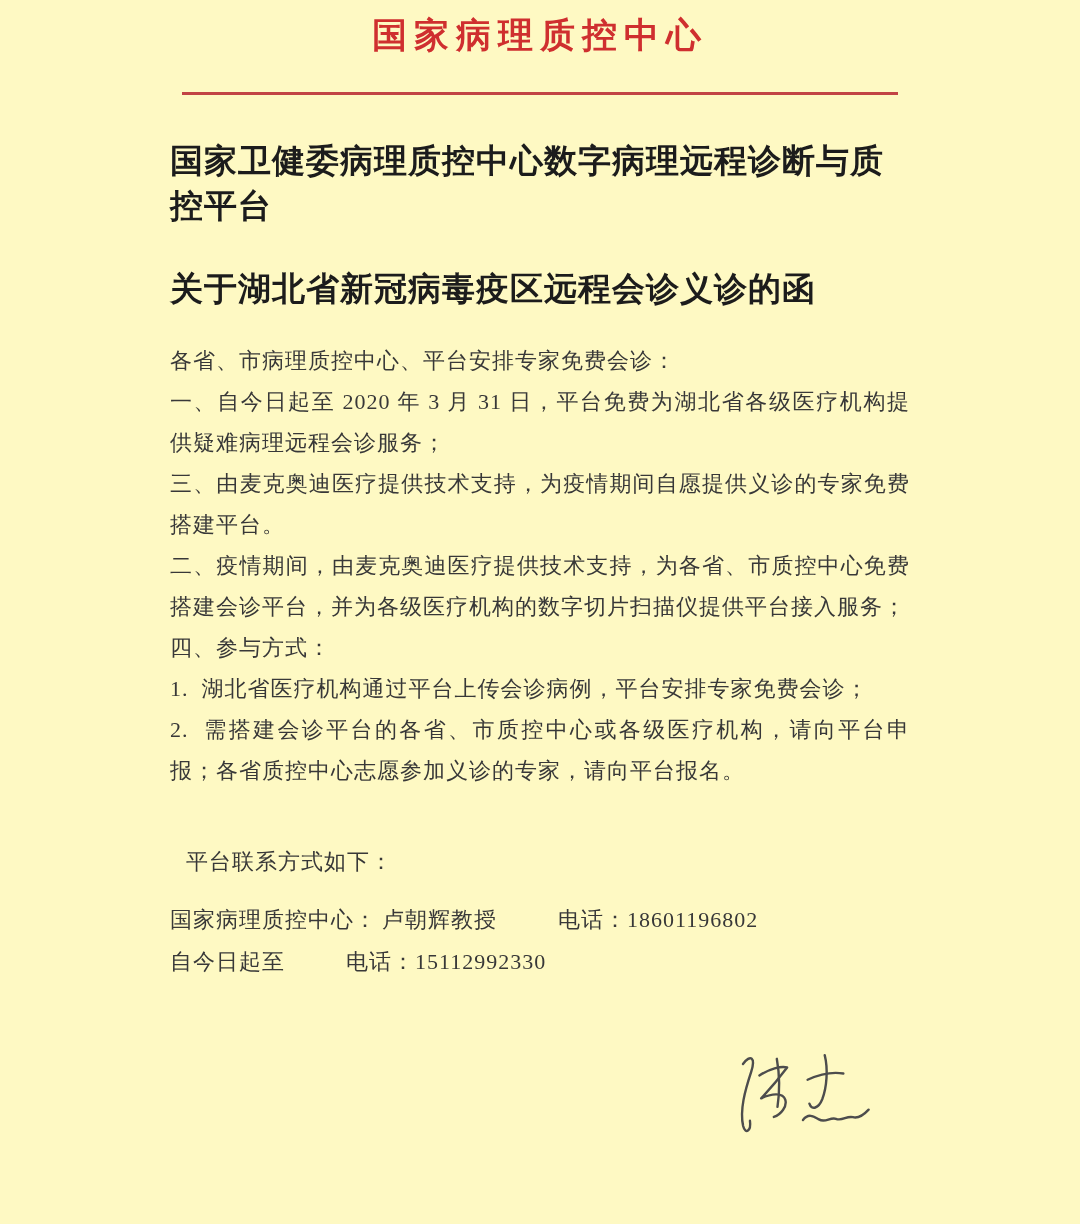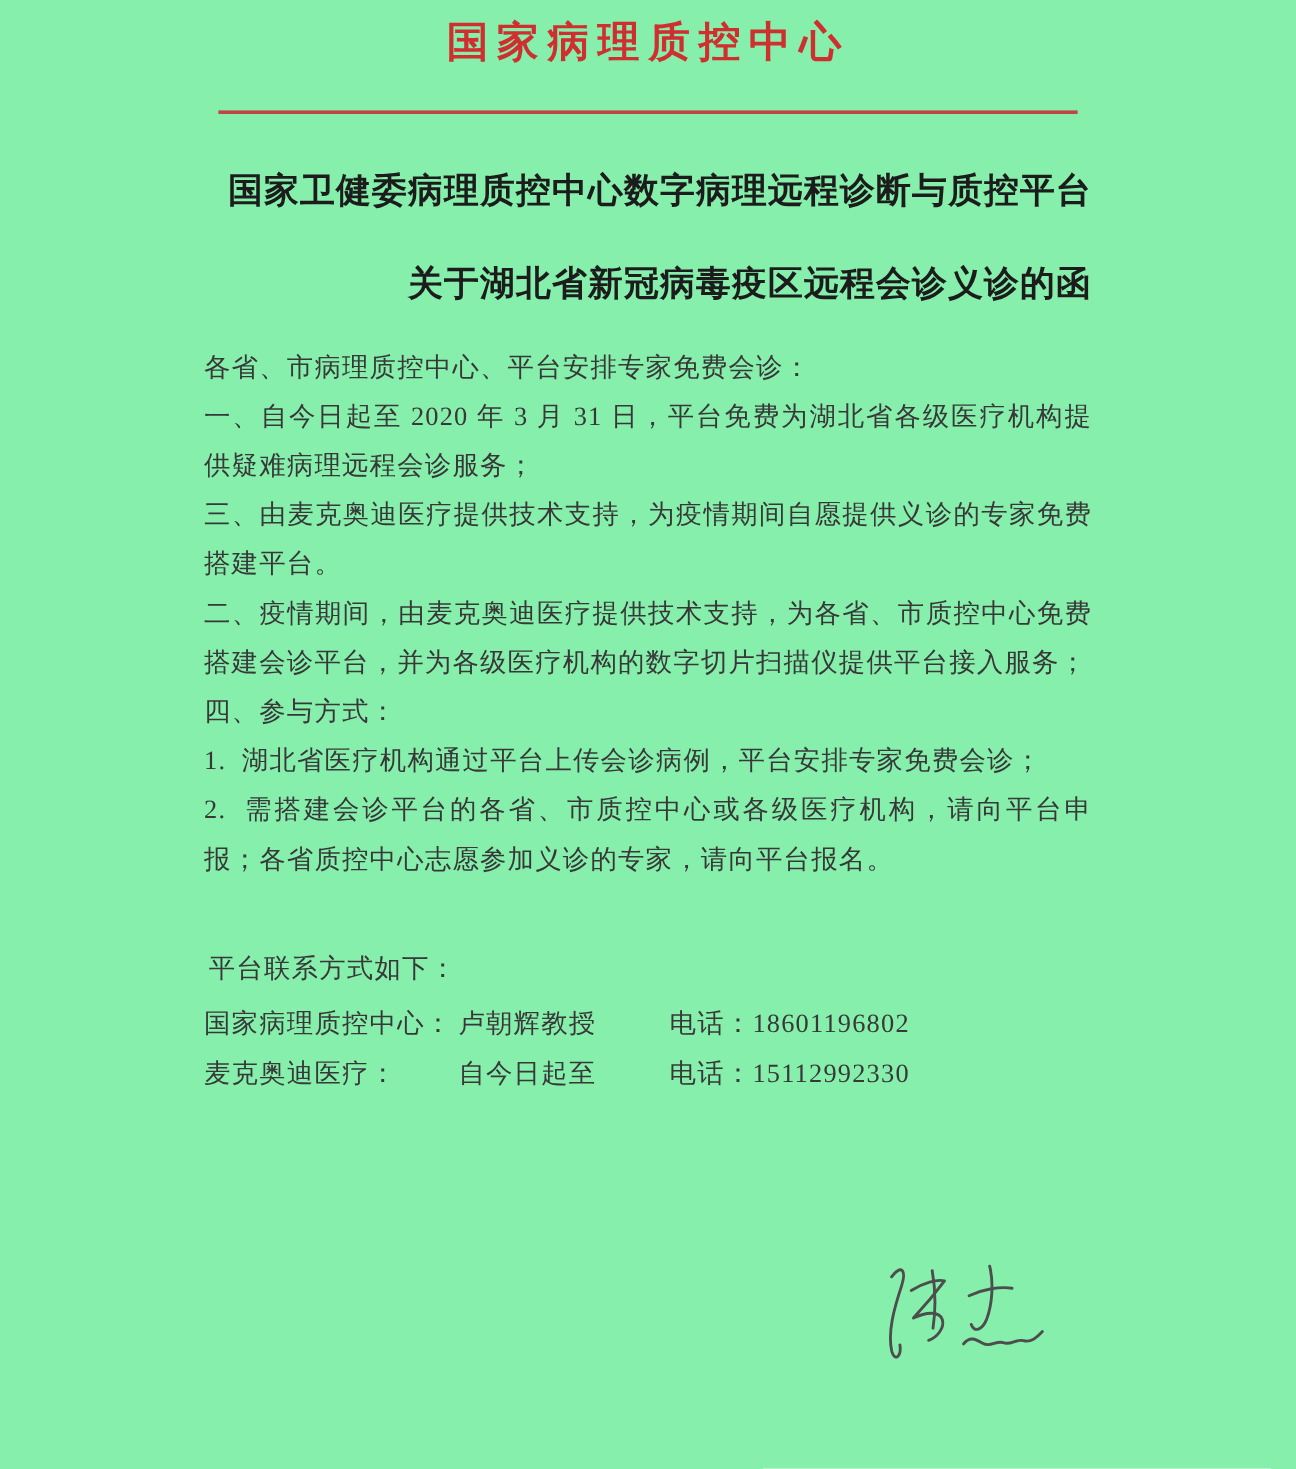--- a/index.html
+++ b/index.html
@@ -5,21 +5,21 @@
   html, body {
     margin: 0;
     padding: 0;
     background: #ffffff;
   }
   .page {
     position: relative;
     width: 1080px;
     height: 1224px;
     margin: 0 auto;
-    background: #86efac;
+    background: #fef9c3;
     overflow: hidden;
     font-family: "Liberation Serif", "DejaVu Serif", serif;
     color: #383838;
   }
   .content {
     padding: 0 170px;
   }
   .org-title {
     margin: 0;
     padding-top: 12px;
@@ -30,24 +30,24 @@
     letter-spacing: 7px;
     color: #cf2f2f;
   }
   .rule {
     height: 3px;
     background: #c24444;
     margin: 33px 12px 0 12px;
   }
   .doc-title {
     margin: 44px 0 0 0;
-    text-align: right;
+    text-align: left;
     font-family: Liberation Sans, sans-serif;
     font-weight: bold;
-    font-size: 29px;
+    font-size: 33px;
     letter-spacing: 1px;
     color: #1c1c1c;
   }
   .doc-title.second {
     margin-top: 38px;
   }
   .body-text {
     margin-top: 28px;
     font-size: 22px;
     line-height: 41px;
@@ -111,29 +111,28 @@
       <p>各省、市病理质控中心、平台安排专家免费会诊：</p>
       <p>一、自今日起至 2020 年 3 月 31 日，平台免费为湖北省各级医疗机构提供疑难病理远程会诊服务；</p>
       <p>三、由麦克奥迪医疗提供技术支持，为疫情期间自愿提供义诊的专家免费搭建平台。</p>
       <p>二、疫情期间，由麦克奥迪医疗提供技术支持，为各省、市质控中心免费搭建会诊平台，并为各级医疗机构的数字切片扫描仪提供平台接入服务；</p>
       <p>四、参与方式：</p>
       <p>1.&nbsp; 湖北省医疗机构通过平台上传会诊病例，平台安排专家免费会诊；</p>
       <p>2.&nbsp; 需搭建会诊平台的各省、市质控中心或各级医疗机构，请向平台申报；各省质控中心志愿参加义诊的专家，请向平台报名。</p>
     </div>
 
     <div class="contact">
-      <p style="margin:4px">平台联系方式如下：</p>
+      <p style="margin:16px">平台联系方式如下：</p>
       <div class="contact-row">
         <span class="org">国家病理质控中心：</span>
           <span class="person">卢朝辉教授</span>
           <span class="phone-label">电话：</span>
           <span>18601196802</span>
       </div>
       <div class="contact-row">
-        <span class="org">麦克奥迪医疗：</span>
           <span class="person">自今日起至</span>
           <span class="phone-label">电话：</span>
           <span>15112992330</span>
       </div>
     </div>
 
   </div>
 
   <svg class="signature-svg" width="150" height="105" viewBox="0 0 150 105">
     <g fill="none" stroke="#4d4d4d" stroke-width="2.4" stroke-linecap="round" stroke-linejoin="round">

